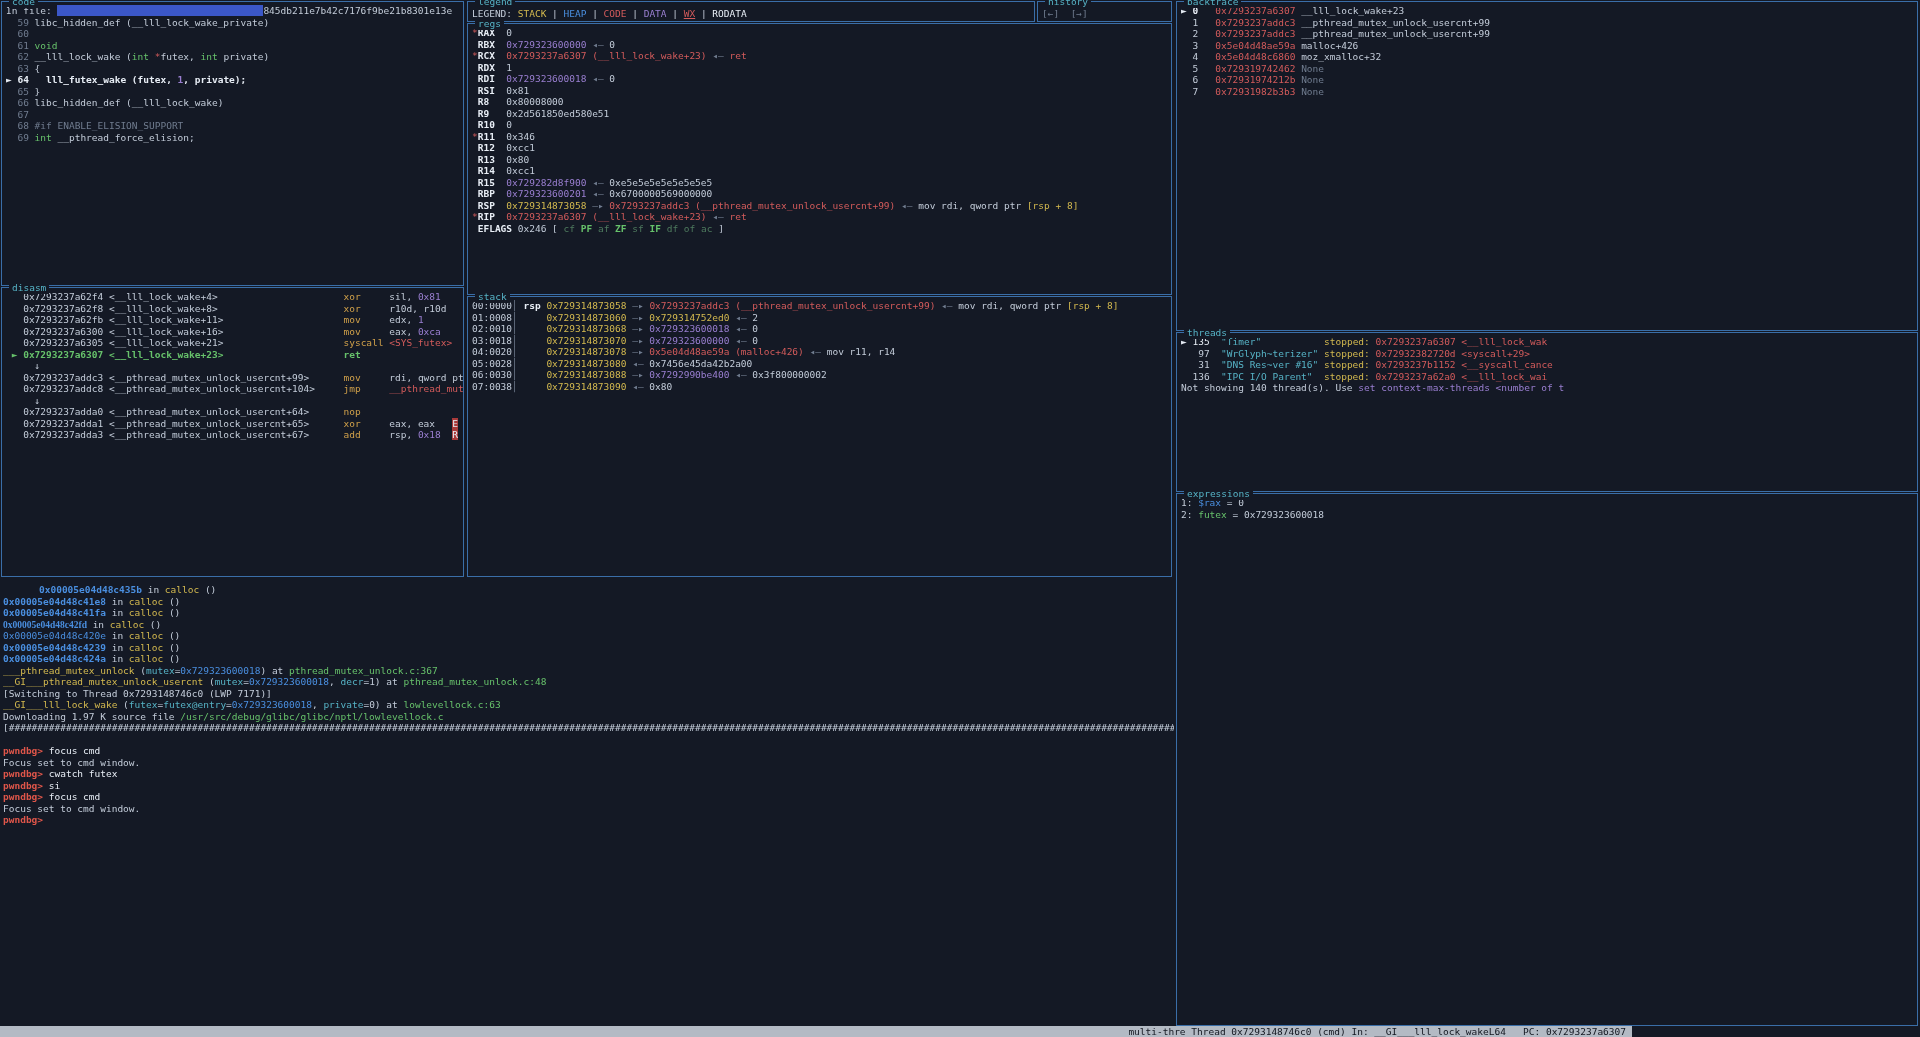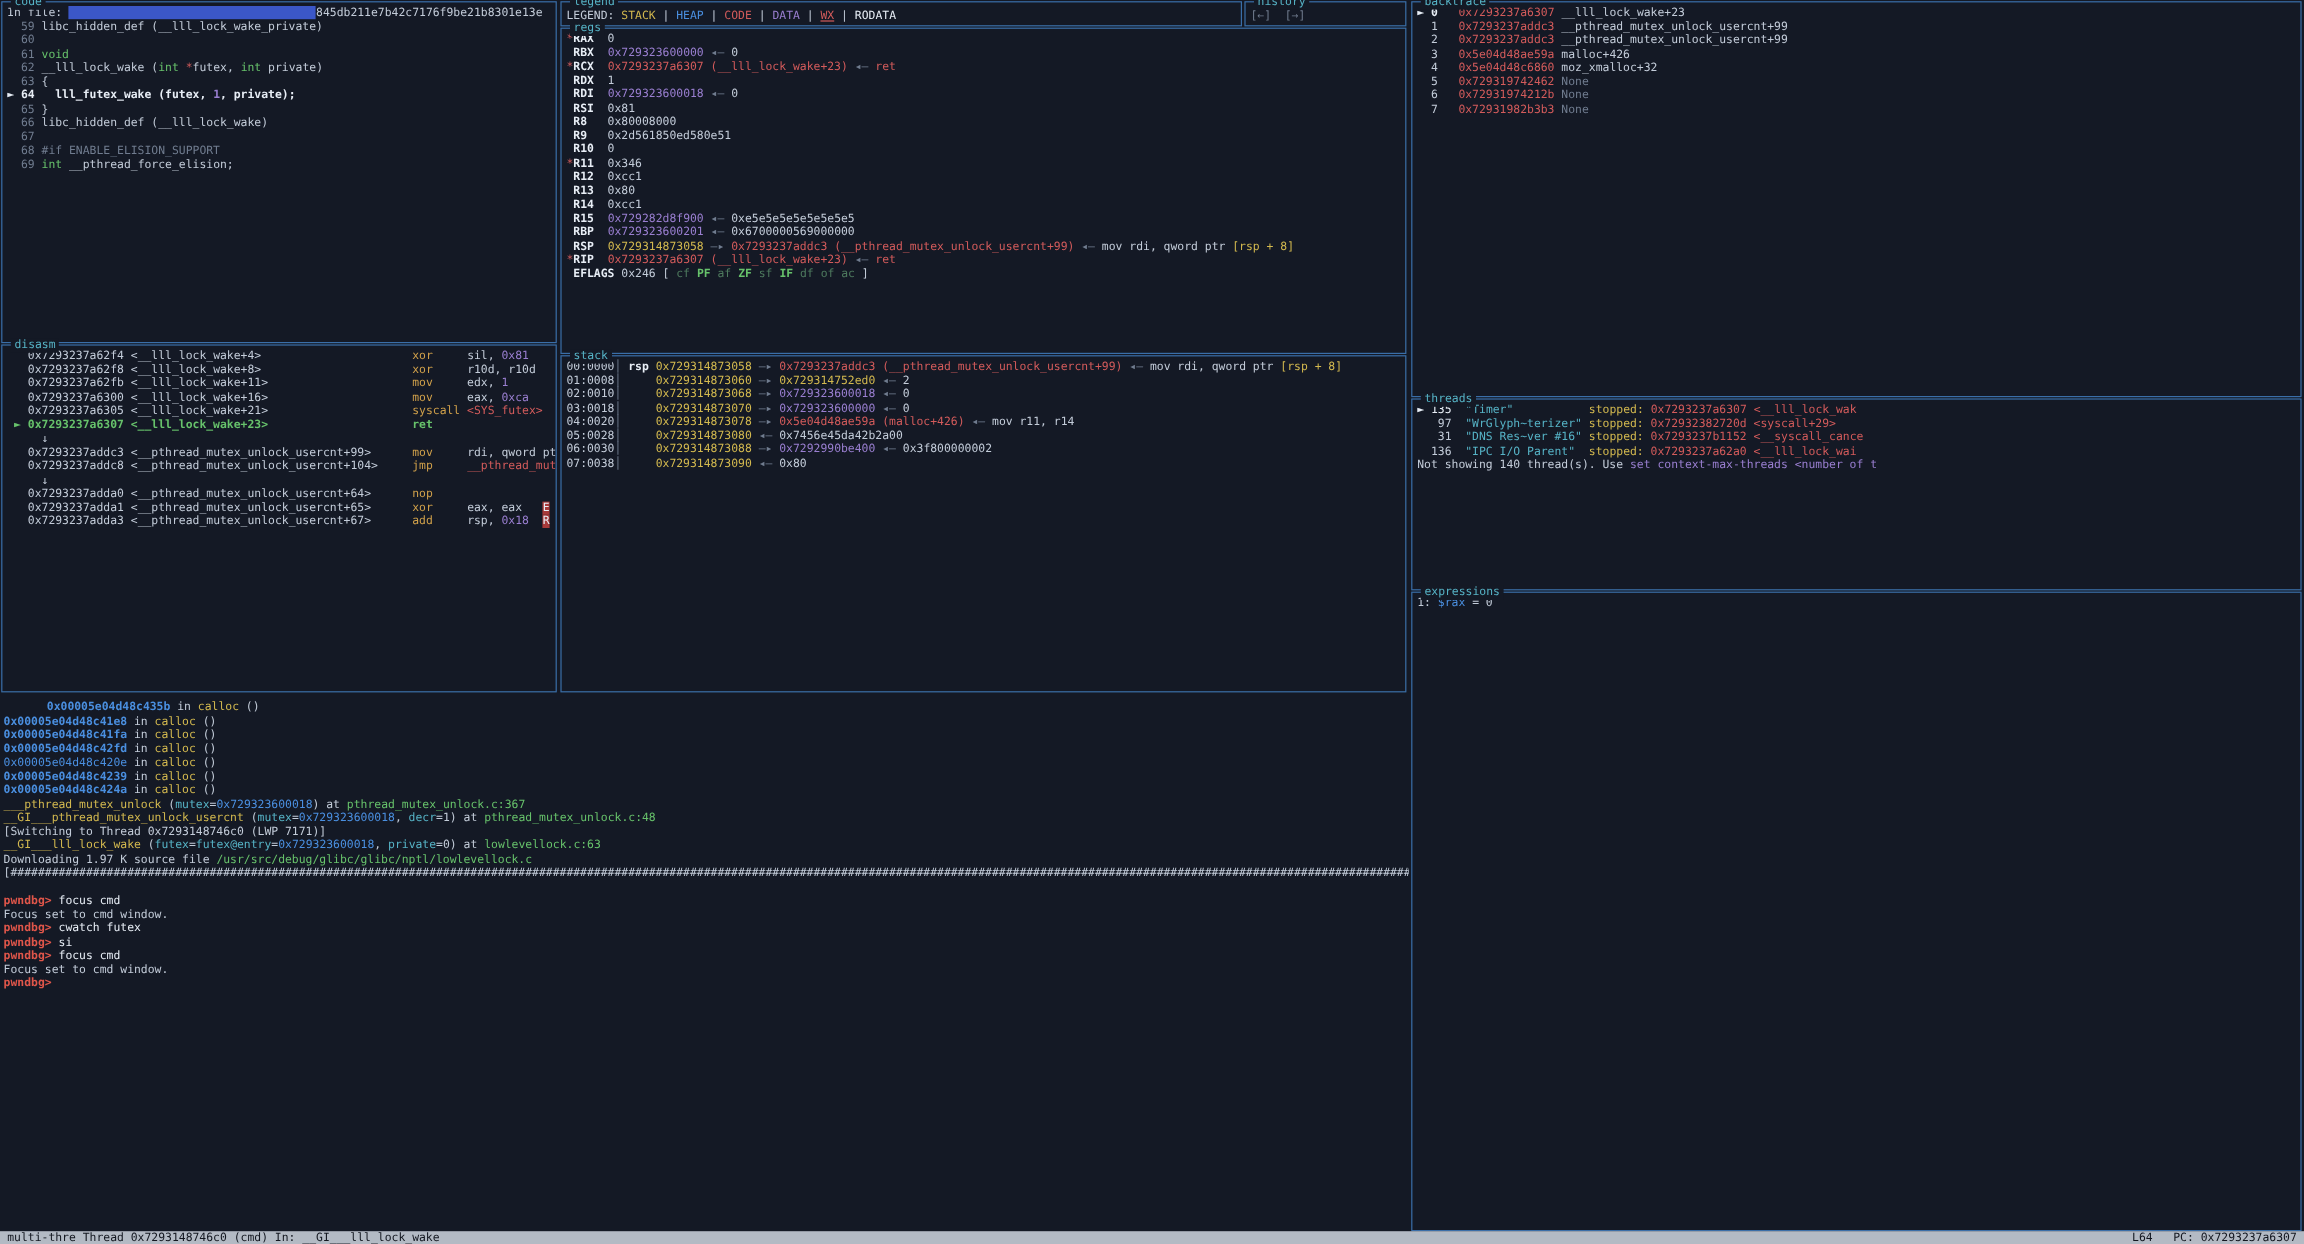--- a/index.html
+++ b/index.html
@@ -10,22 +10,22 @@
     font-family:"DejaVu Sans Mono",monospace;font-size:9.5px;line-height:11.5px;
   }
   .panel{position:absolute;border:1px solid #3a6ea8;background:#141925}
   .ptitle{position:absolute;top:-6px;left:7px;background:#141925;padding:0 3px;color:#56b3c6;z-index:2}
   .pcontent{position:absolute;left:0;top:0;right:0;bottom:0;padding:3px 4px;overflow:hidden;white-space:pre}
   .short .pcontent{padding-top:6px}
   .ln{height:11.5px;white-space:pre}
   .hbtn{color:#707c8f;cursor:pointer}
   #log{position:absolute;left:0;top:578px;width:1174px;height:448px;padding:6px 3px;overflow:hidden}
   #statusbar{
-    position:absolute;left:0;top:1026px;width:1920px;height:11px;
-    background:#b3bac4;color:#12161f;display:flex;justify-content:space-between;
+    position:absolute;left:0;top:1026px;width:1632px;height:11px;
+    background:#b3bac4;color:#12161f;display:flex;justify-content:flex-end;
     padding:0 6px;line-height:11px;white-space:pre;
   }
 </style>
 </head>
 <body>
 
 <div class="panel" style="left:1px;top:1px;width:463px;height:285px">
   <span class="ptitle">code</span>
   <div class="pcontent"><div class="ln"><span>In file: </span><span style="background: rgb(59, 87, 200);">                                    </span><span>845db211e7b42c7176f9be21b8301e13e</span></div><div class="ln"><span style="color: rgb(112, 124, 143);">  59 </span><span>libc_hidden_def (__lll_lock_wake_private)</span></div><div class="ln"><span style="color: rgb(112, 124, 143);">  60</span></div><div class="ln"><span style="color: rgb(112, 124, 143);">  61 </span><span style="color: rgb(103, 194, 107);">void</span></div><div class="ln"><span style="color: rgb(112, 124, 143);">  62 </span><span>__lll_lock_wake (</span><span style="color: rgb(103, 194, 107);">int</span><span> </span><span style="color: rgb(211, 91, 91);">*</span><span>futex, </span><span style="color: rgb(103, 194, 107);">int</span><span> private)</span></div><div class="ln"><span style="color: rgb(112, 124, 143);">  63 </span><span>{</span></div><div class="ln"><span style="color: rgb(232, 238, 246); font-weight: bold;">► 64 </span><span style="color: rgb(232, 238, 246); font-weight: bold;">  lll_futex_wake (futex, </span><span style="color: rgb(154, 127, 209); font-weight: bold;">1</span><span style="color: rgb(232, 238, 246); font-weight: bold;">, private);</span></div><div class="ln"><span style="color: rgb(112, 124, 143);">  65 </span><span>}</span></div><div class="ln"><span style="color: rgb(112, 124, 143);">  66 </span><span>libc_hidden_def (__lll_lock_wake)</span></div><div class="ln"><span style="color: rgb(112, 124, 143);">  67</span></div><div class="ln"><span style="color: rgb(112, 124, 143);">  68 </span><span style="color: rgb(112, 124, 143);">#if ENABLE_ELISION_SUPPORT</span></div><div class="ln"><span style="color: rgb(112, 124, 143);">  69 </span><span style="color: rgb(103, 194, 107);">int</span><span> __pthread_force_elision;</span></div></div>
 </div>
@@ -60,28 +60,28 @@
   <div class="pcontent"><div class="ln"><span style="color: rgb(232, 238, 246); font-weight: bold;">► </span><span style="color: rgb(232, 238, 246); font-weight: bold;">0</span><span>   </span><span style="color: rgb(211, 91, 91);">0x7293237a6307</span><span> __lll_lock_wake+23</span></div><div class="ln"><span>  1   </span><span style="color: rgb(211, 91, 91);">0x7293237addc3</span><span> __pthread_mutex_unlock_usercnt+99</span></div><div class="ln"><span>  2   </span><span style="color: rgb(211, 91, 91);">0x7293237addc3</span><span> __pthread_mutex_unlock_usercnt+99</span></div><div class="ln"><span>  3   </span><span style="color: rgb(211, 91, 91);">0x5e04d48ae59a</span><span> malloc+426</span></div><div class="ln"><span>  4   </span><span style="color: rgb(211, 91, 91);">0x5e04d48c6860</span><span> moz_xmalloc+32</span></div><div class="ln"><span>  5   </span><span style="color: rgb(211, 91, 91);">0x729319742462</span><span style="color: rgb(112, 124, 143);"> None</span></div><div class="ln"><span>  6   </span><span style="color: rgb(211, 91, 91);">0x72931974212b</span><span style="color: rgb(112, 124, 143);"> None</span></div><div class="ln"><span>  7   </span><span style="color: rgb(211, 91, 91);">0x72931982b3b3</span><span style="color: rgb(112, 124, 143);"> None</span></div></div>
 </div>
 
 <div class="panel" style="left:1176px;top:332px;width:742px;height:160px">
   <span class="ptitle">threads</span>
   <div class="pcontent"><div class="ln"><span style="color: rgb(232, 238, 246); font-weight: bold;">► </span><span style="color: rgb(232, 238, 246);">135</span><span>  </span><span style="color: rgb(86, 179, 198);">"Timer"</span><span>           </span><span style="color: rgb(211, 185, 79);">stopped:</span><span> </span><span style="color: rgb(211, 91, 91);">0x7293237a6307</span><span> </span><span style="color: rgb(211, 91, 91);">&lt;__lll_lock_wak</span></div><div class="ln"><span>   97  </span><span style="color: rgb(86, 179, 198);">"WrGlyph~terizer"</span><span> </span><span style="color: rgb(211, 185, 79);">stopped:</span><span> </span><span style="color: rgb(211, 91, 91);">0x72932382720d</span><span> </span><span style="color: rgb(211, 91, 91);">&lt;syscall+29&gt;</span></div><div class="ln"><span>   31  </span><span style="color: rgb(86, 179, 198);">"DNS Res~ver #16"</span><span> </span><span style="color: rgb(211, 185, 79);">stopped:</span><span> </span><span style="color: rgb(211, 91, 91);">0x7293237b1152</span><span> </span><span style="color: rgb(211, 91, 91);">&lt;__syscall_cance</span></div><div class="ln"><span>  136  </span><span style="color: rgb(86, 179, 198);">"IPC I/O Parent"</span><span>  </span><span style="color: rgb(211, 185, 79);">stopped:</span><span> </span><span style="color: rgb(211, 91, 91);">0x7293237a62a0</span><span> </span><span style="color: rgb(211, 91, 91);">&lt;__lll_lock_wai</span></div><div class="ln"><span>Not showing 140 thread(s). Use </span><span style="color: rgb(154, 127, 209);">set context-max-threads &lt;number of t</span></div></div>
 </div>
 
 <div class="panel" style="left:1176px;top:493px;width:742px;height:533px">
   <span class="ptitle">expressions</span>
-  <div class="pcontent"><div class="ln"><span>1: </span><span style="color: rgb(74, 143, 224);">$rax</span><span> = 0</span></div></div>
+  <div class="pcontent"><div class="ln"><span>1: </span><span style="color: rgb(74, 143, 224);">$rax</span><span> = 0</span></div><div class="ln"><span>2: </span><span style="color: rgb(103, 194, 107);">futex</span><span> = 0x729323600018</span></div></div>
 </div>
 
 <div id="log">
     <div class="ln"><span style="color: rgb(74, 143, 224); font-weight: bold; margin-left: 36px;">0x00005e04d48c435b</span><span> in </span><span style="color: rgb(211, 185, 79);">calloc</span><span> ()</span></div>
     <div class="ln"><span style="color: rgb(74, 143, 224); font-weight: bold;">0x00005e04d48c41e8</span><span> in </span><span style="color: rgb(211, 185, 79);">calloc</span><span> ()</span></div>
     <div class="ln"><span style="color: rgb(74, 143, 224); font-weight: bold;">0x00005e04d48c41fa</span><span> in </span><span style="color: rgb(211, 185, 79);">calloc</span><span> ()</span></div>
-    <div class="ln"><span style="color: rgb(74, 143, 224); font-weight: bold;">0x00005e04d48c42fd</span><span> in </span><span style="color: rgb(211, 185, 79);">calloc</span><span> ()</span></div>
+    <div class="ln"><span style="color: rgb(74, 143, 224); font-weight: bold; font-family: Liberation Serif, serif;">0x00005e04d48c42fd</span><span> in </span><span style="color: rgb(211, 185, 79);">calloc</span><span> ()</span></div>
     <div class="ln"><span style="color: rgb(74, 143, 224); font-weight: normal;">0x00005e04d48c420e</span><span> in </span><span style="color: rgb(211, 185, 79);">calloc</span><span> ()</span></div>
     <div class="ln"><span style="color: rgb(74, 143, 224); font-weight: bold;">0x00005e04d48c4239</span><span> in </span><span style="color: rgb(211, 185, 79);">calloc</span><span> ()</span></div>
     <div class="ln"><span style="color: rgb(74, 143, 224); font-weight: bold;">0x00005e04d48c424a</span><span> in </span><span style="color: rgb(211, 185, 79);">calloc</span><span> ()</span></div>
     <div class="ln"><span style="color: rgb(211, 185, 79);">___pthread_mutex_unlock</span><span> (</span><span style="color: rgb(86, 179, 198);">mutex</span><span>=</span><span style="color: rgb(74, 143, 224);">0x729323600018</span><span>) at </span><span style="color: rgb(103, 194, 107);">pthread_mutex_unlock.c:367</span></div>
     <div class="ln"><span style="color: rgb(211, 185, 79);">__GI___pthread_mutex_unlock_usercnt</span><span> (</span><span style="color: rgb(86, 179, 198);">mutex</span><span>=</span><span style="color: rgb(74, 143, 224);">0x729323600018</span><span>, </span><span style="color: rgb(86, 179, 198);">decr</span><span>=1) at </span><span style="color: rgb(103, 194, 107);">pthread_mutex_unlock.c:48</span></div>
     <div class="ln"><span>[Switching to Thread 0x7293148746c0 (LWP 7171)]</span></div>
     <div class="ln"><span style="color: rgb(211, 185, 79);">__GI___lll_lock_wake</span><span> (</span><span style="color: rgb(86, 179, 198);">futex</span><span>=</span><span style="color: rgb(86, 179, 198);">futex@entry</span><span>=</span><span style="color: rgb(74, 143, 224);">0x729323600018</span><span>, </span><span style="color: rgb(86, 179, 198);">private</span><span>=0) at </span><span style="color: rgb(103, 194, 107);">lowlevellock.c:63</span></div>
     <div class="ln"><span>Downloading 1.97 K source file </span><span style="color: rgb(103, 194, 107);">/usr/src/debug/glibc/glibc/nptl/lowlevellock.c</span></div>
     <div class="ln"><span>[########################################################################################################################################################################################################################</span></div>
     <div class="ln">&nbsp;</div>

